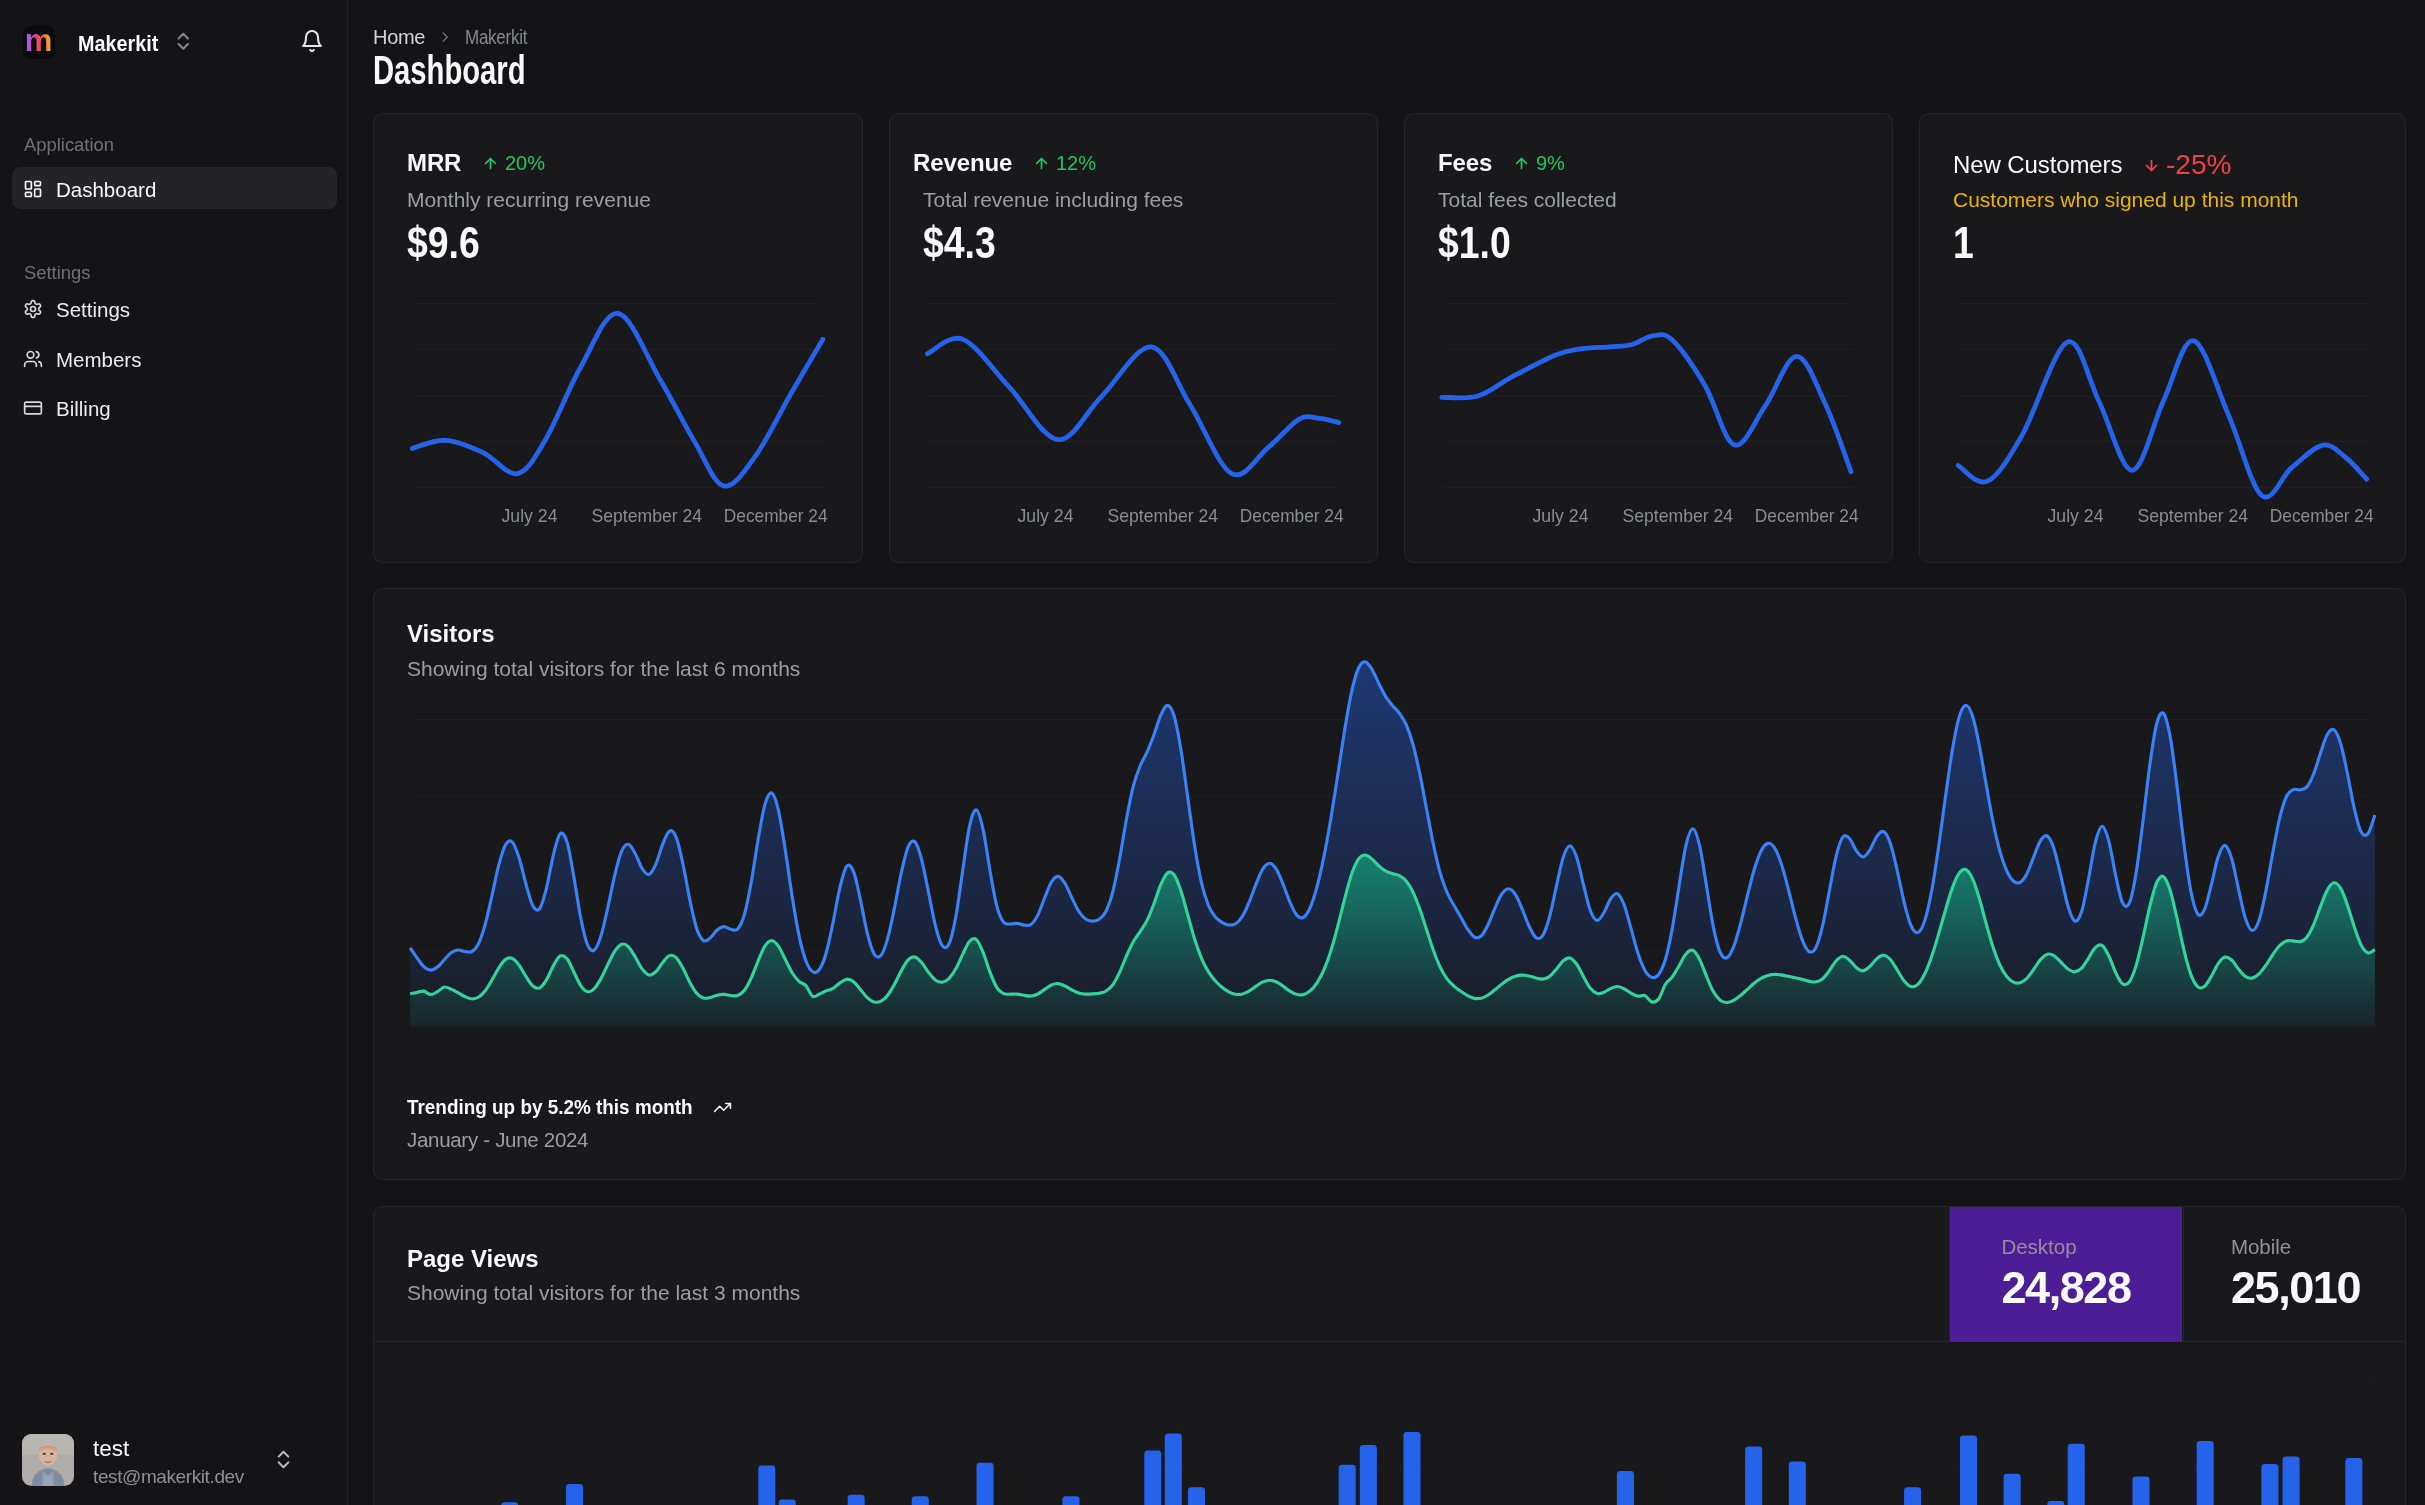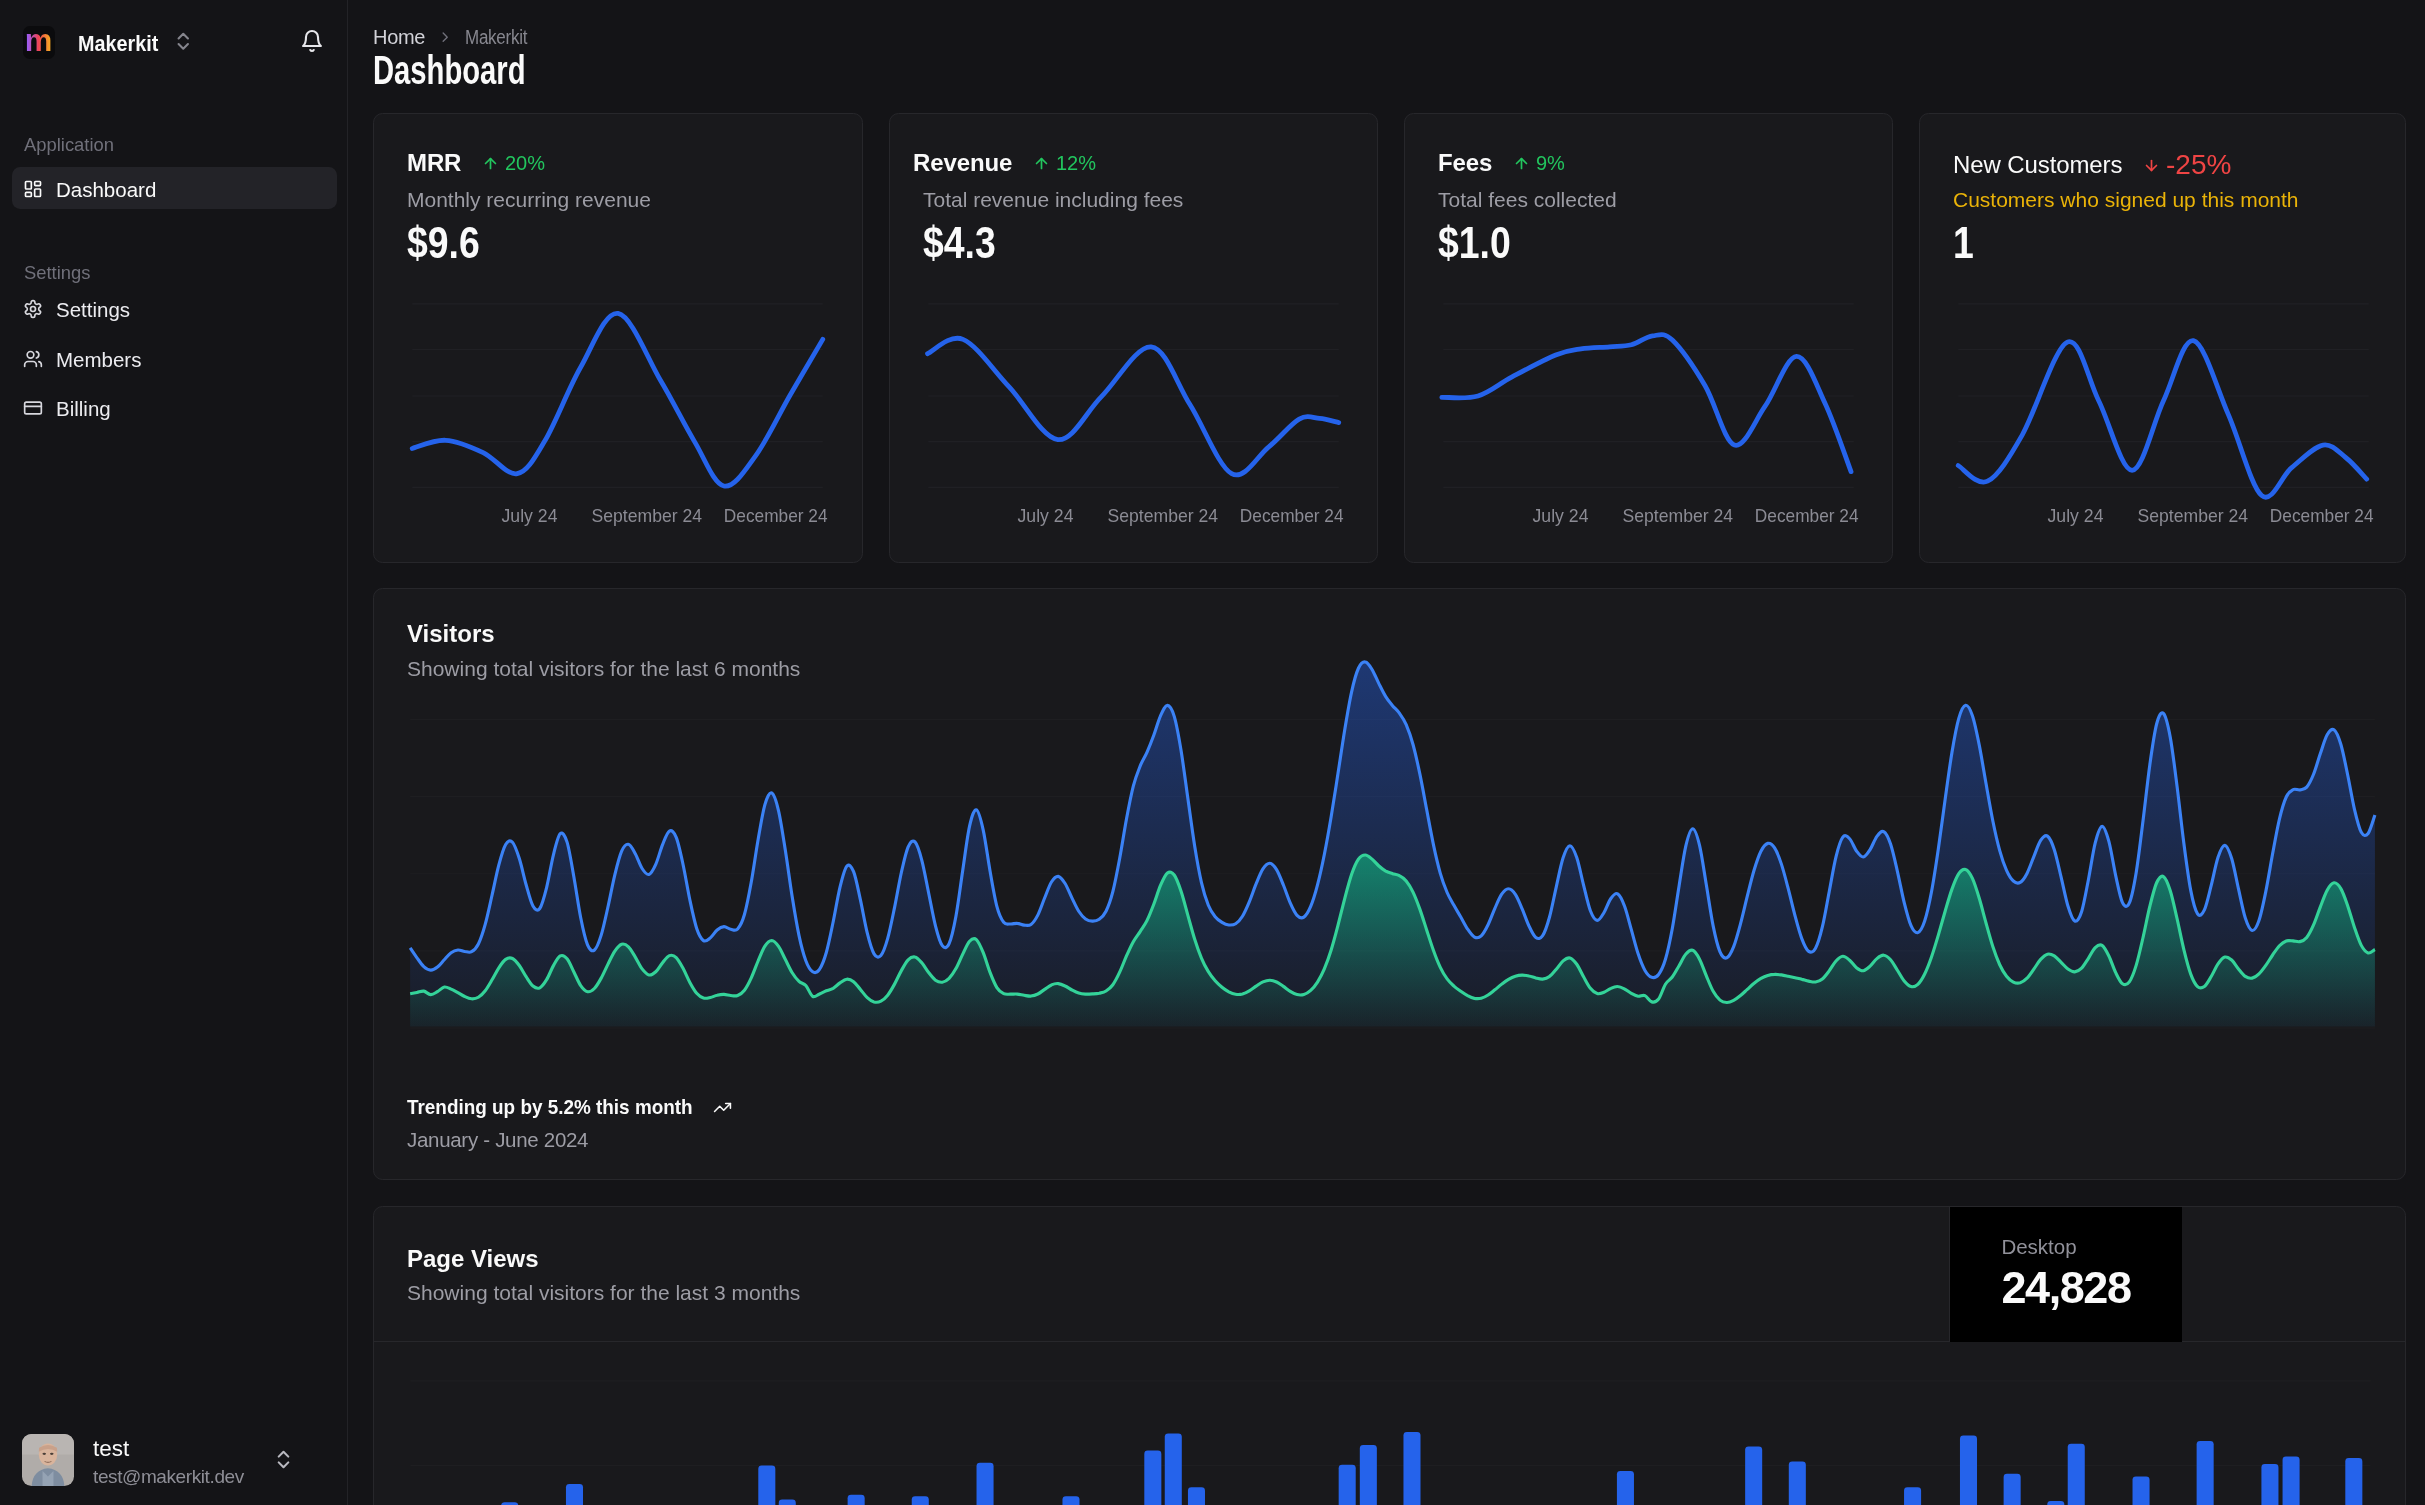--- a/index.html
+++ b/index.html
@@ -241,22 +241,28 @@
         <rect x="2483" y="347" width="25" height="173" rx="5" fill="#2563eb"></rect>
         <rect x="2578" y="395" width="25" height="125" rx="5" fill="#2563eb"></rect>
         <rect x="2672" y="343" width="25" height="177" rx="5" fill="#2563eb"></rect>
         <rect x="2767" y="377" width="25" height="143" rx="5" fill="#2563eb"></rect>
         <rect x="2798" y="366" width="25" height="154" rx="5" fill="#2563eb"></rect>
         <rect x="2890" y="368" width="25" height="152" rx="5" fill="#2563eb"></rect>
       </svg>
   <div class="abs" style="left:0;top:0;width:2033px;height:135px;border-bottom:1.1px solid #27272b">
     <div class="abs" style="left:33px;top:38px;font-size:24px;font-weight:700;color:#fafafa">Page Views</div>
     <div class="abs" style="left:33px;top:74px;font-size:21px;color:#9d9da5">Showing total visitors for the last 3 months</div>
-    <div class="abs" style="left:1575px;top:0;width:233px;height:135px;background:#000000;border-left:1.1px solid #27272b;display:flex;align-items:center;justify-content:center">
+    <div class="abs" style="left:1575px;top:0;width:233px;height:135px;background:#4c1d95;border-left:1.1px solid #27272b;display:flex;align-items:center;justify-content:center">
       <div style="display:flex;flex-direction:column">
             <span style="font-size:20.5px;color:#91919a">Desktop</span>
       <span style="font-size:45px;font-weight:700;color:#fafafa;margin-top:2.7px;letter-spacing:-1.4px">24,828</span>
           </div>
     </div>
+    <div class="abs" style="left:1809px;top:0;width:224px;height:135px;border-left:1.1px solid #27272b;display:flex;align-items:center;justify-content:center">
+      <div style="display:flex;flex-direction:column">
+            <span style="font-size:20.5px;color:#91919a">Mobile</span>
+      <span style="font-size:45px;font-weight:700;color:#fafafa;margin-top:2.7px;letter-spacing:-1.4px">25,010</span>
+          </div>
+    </div>
   </div>
 </div>
 
 </div>
 
 </body></html>

